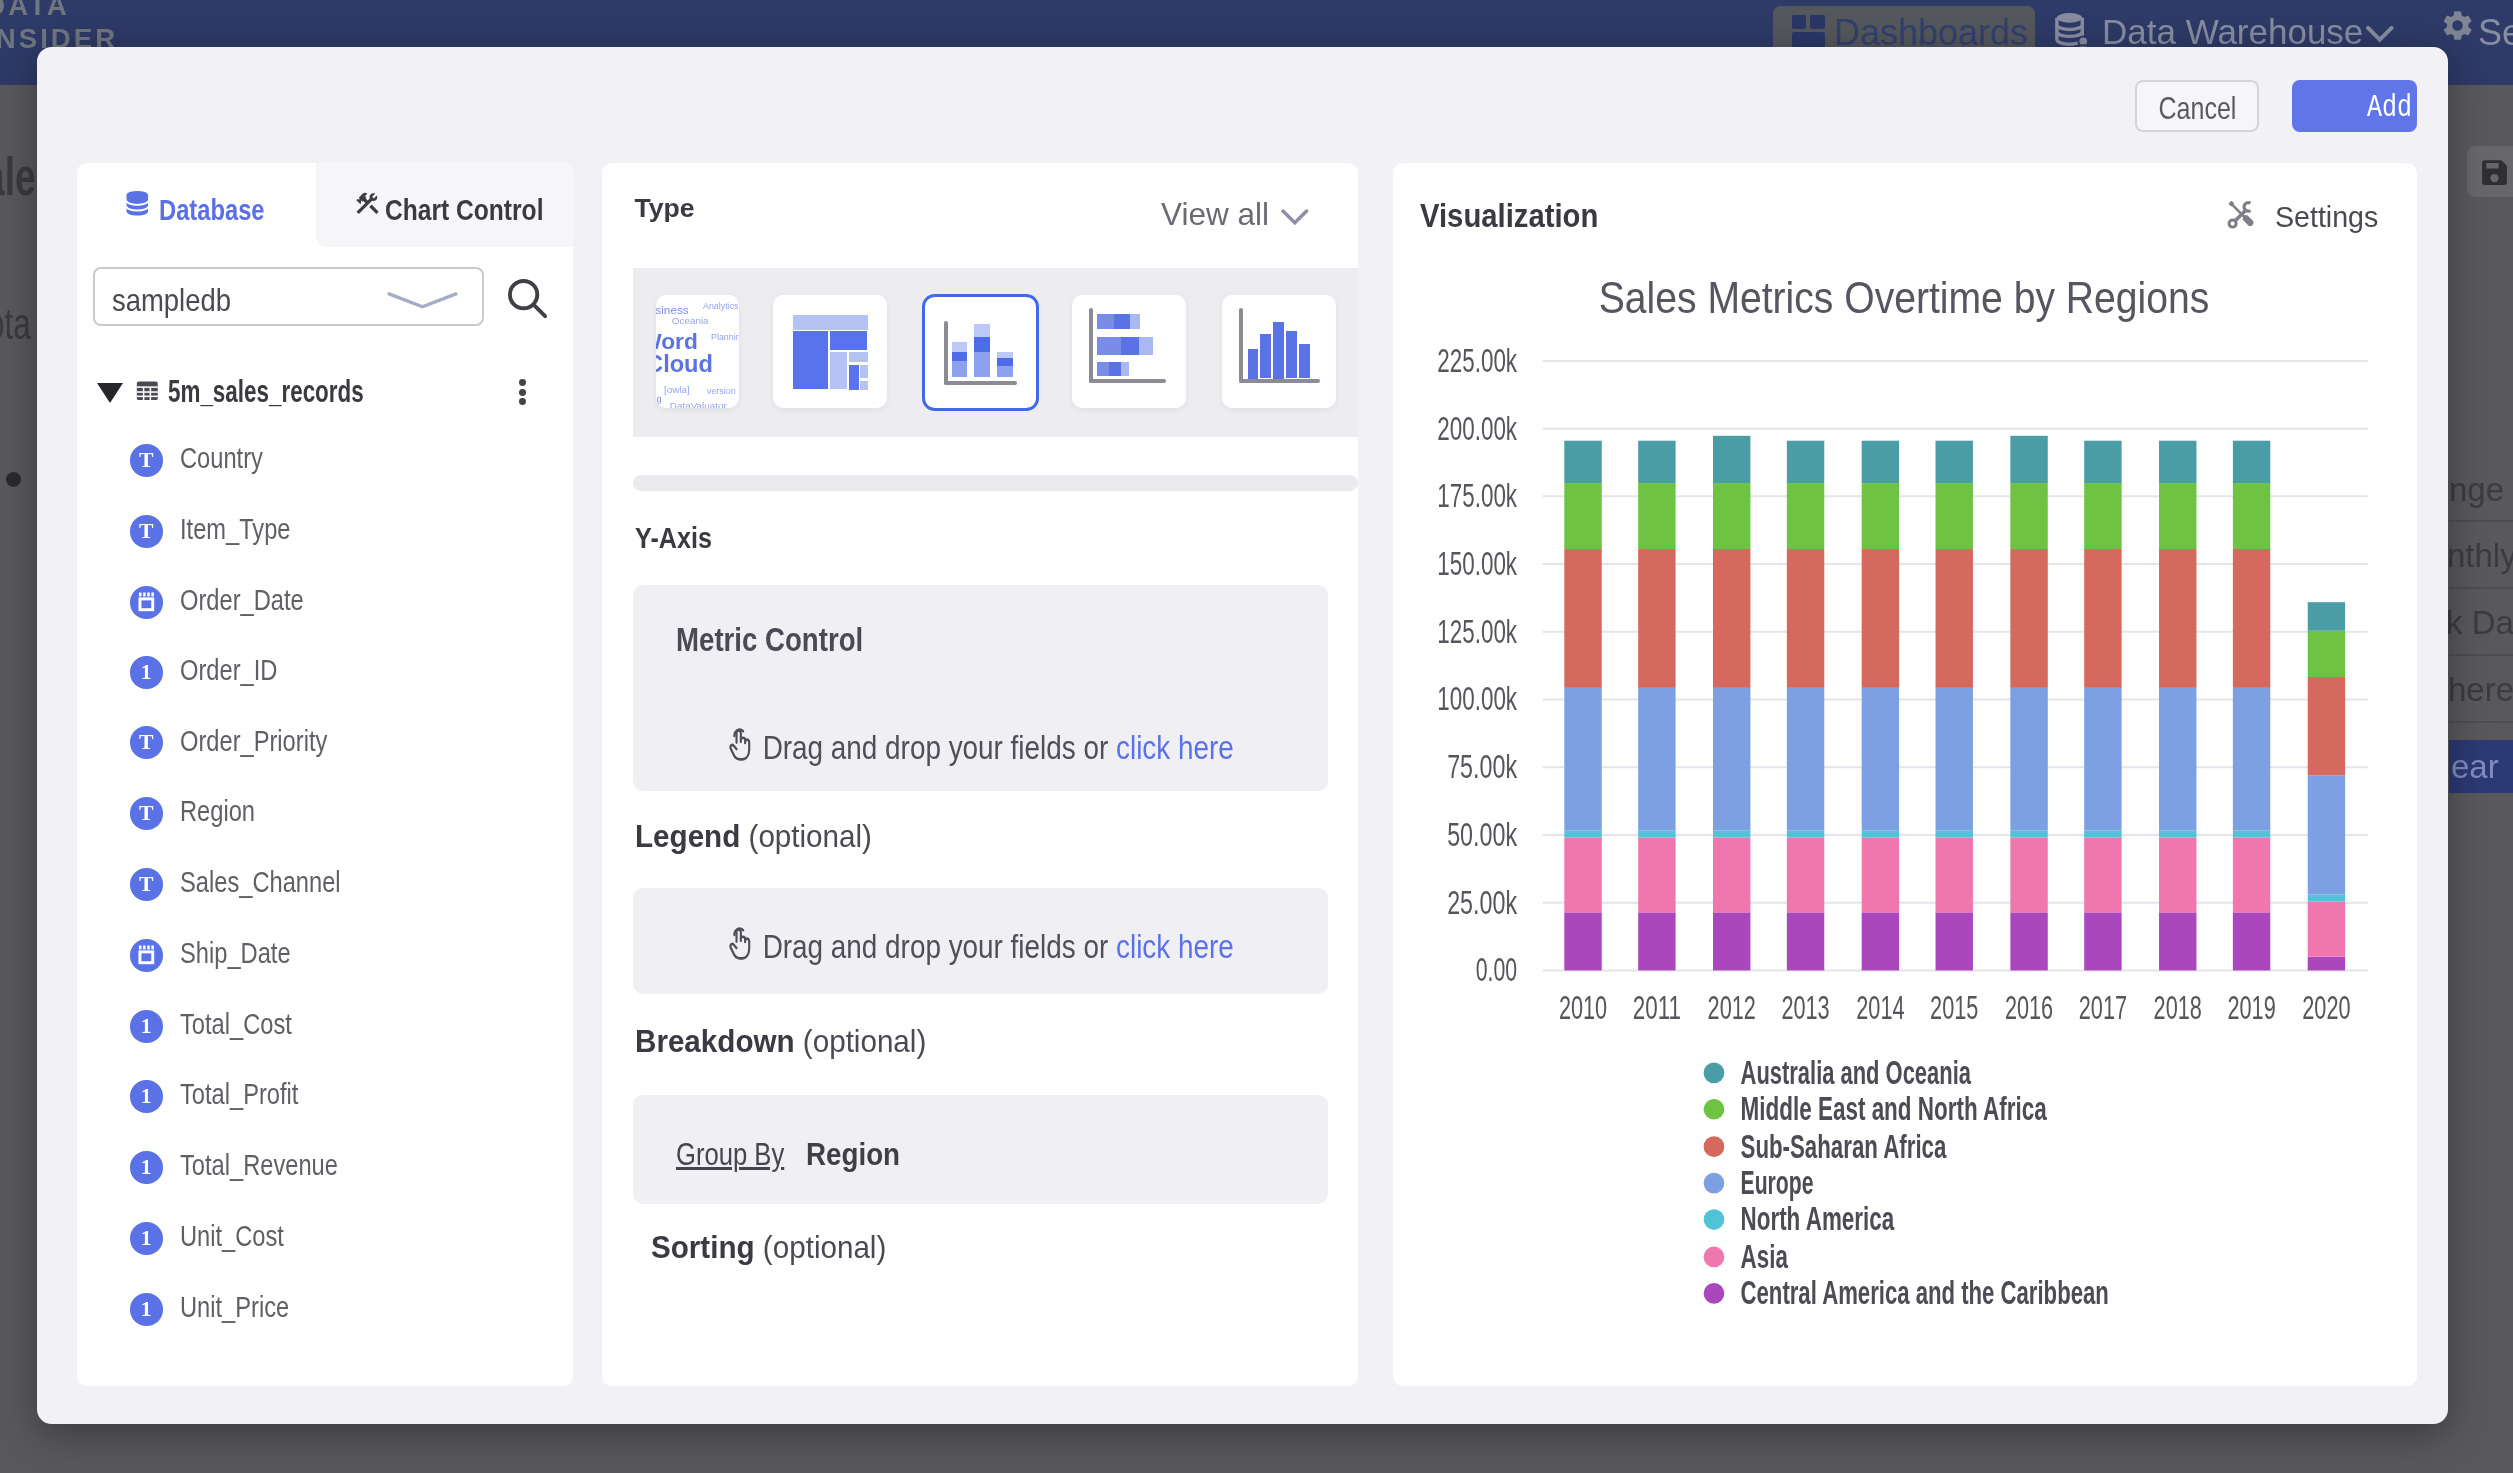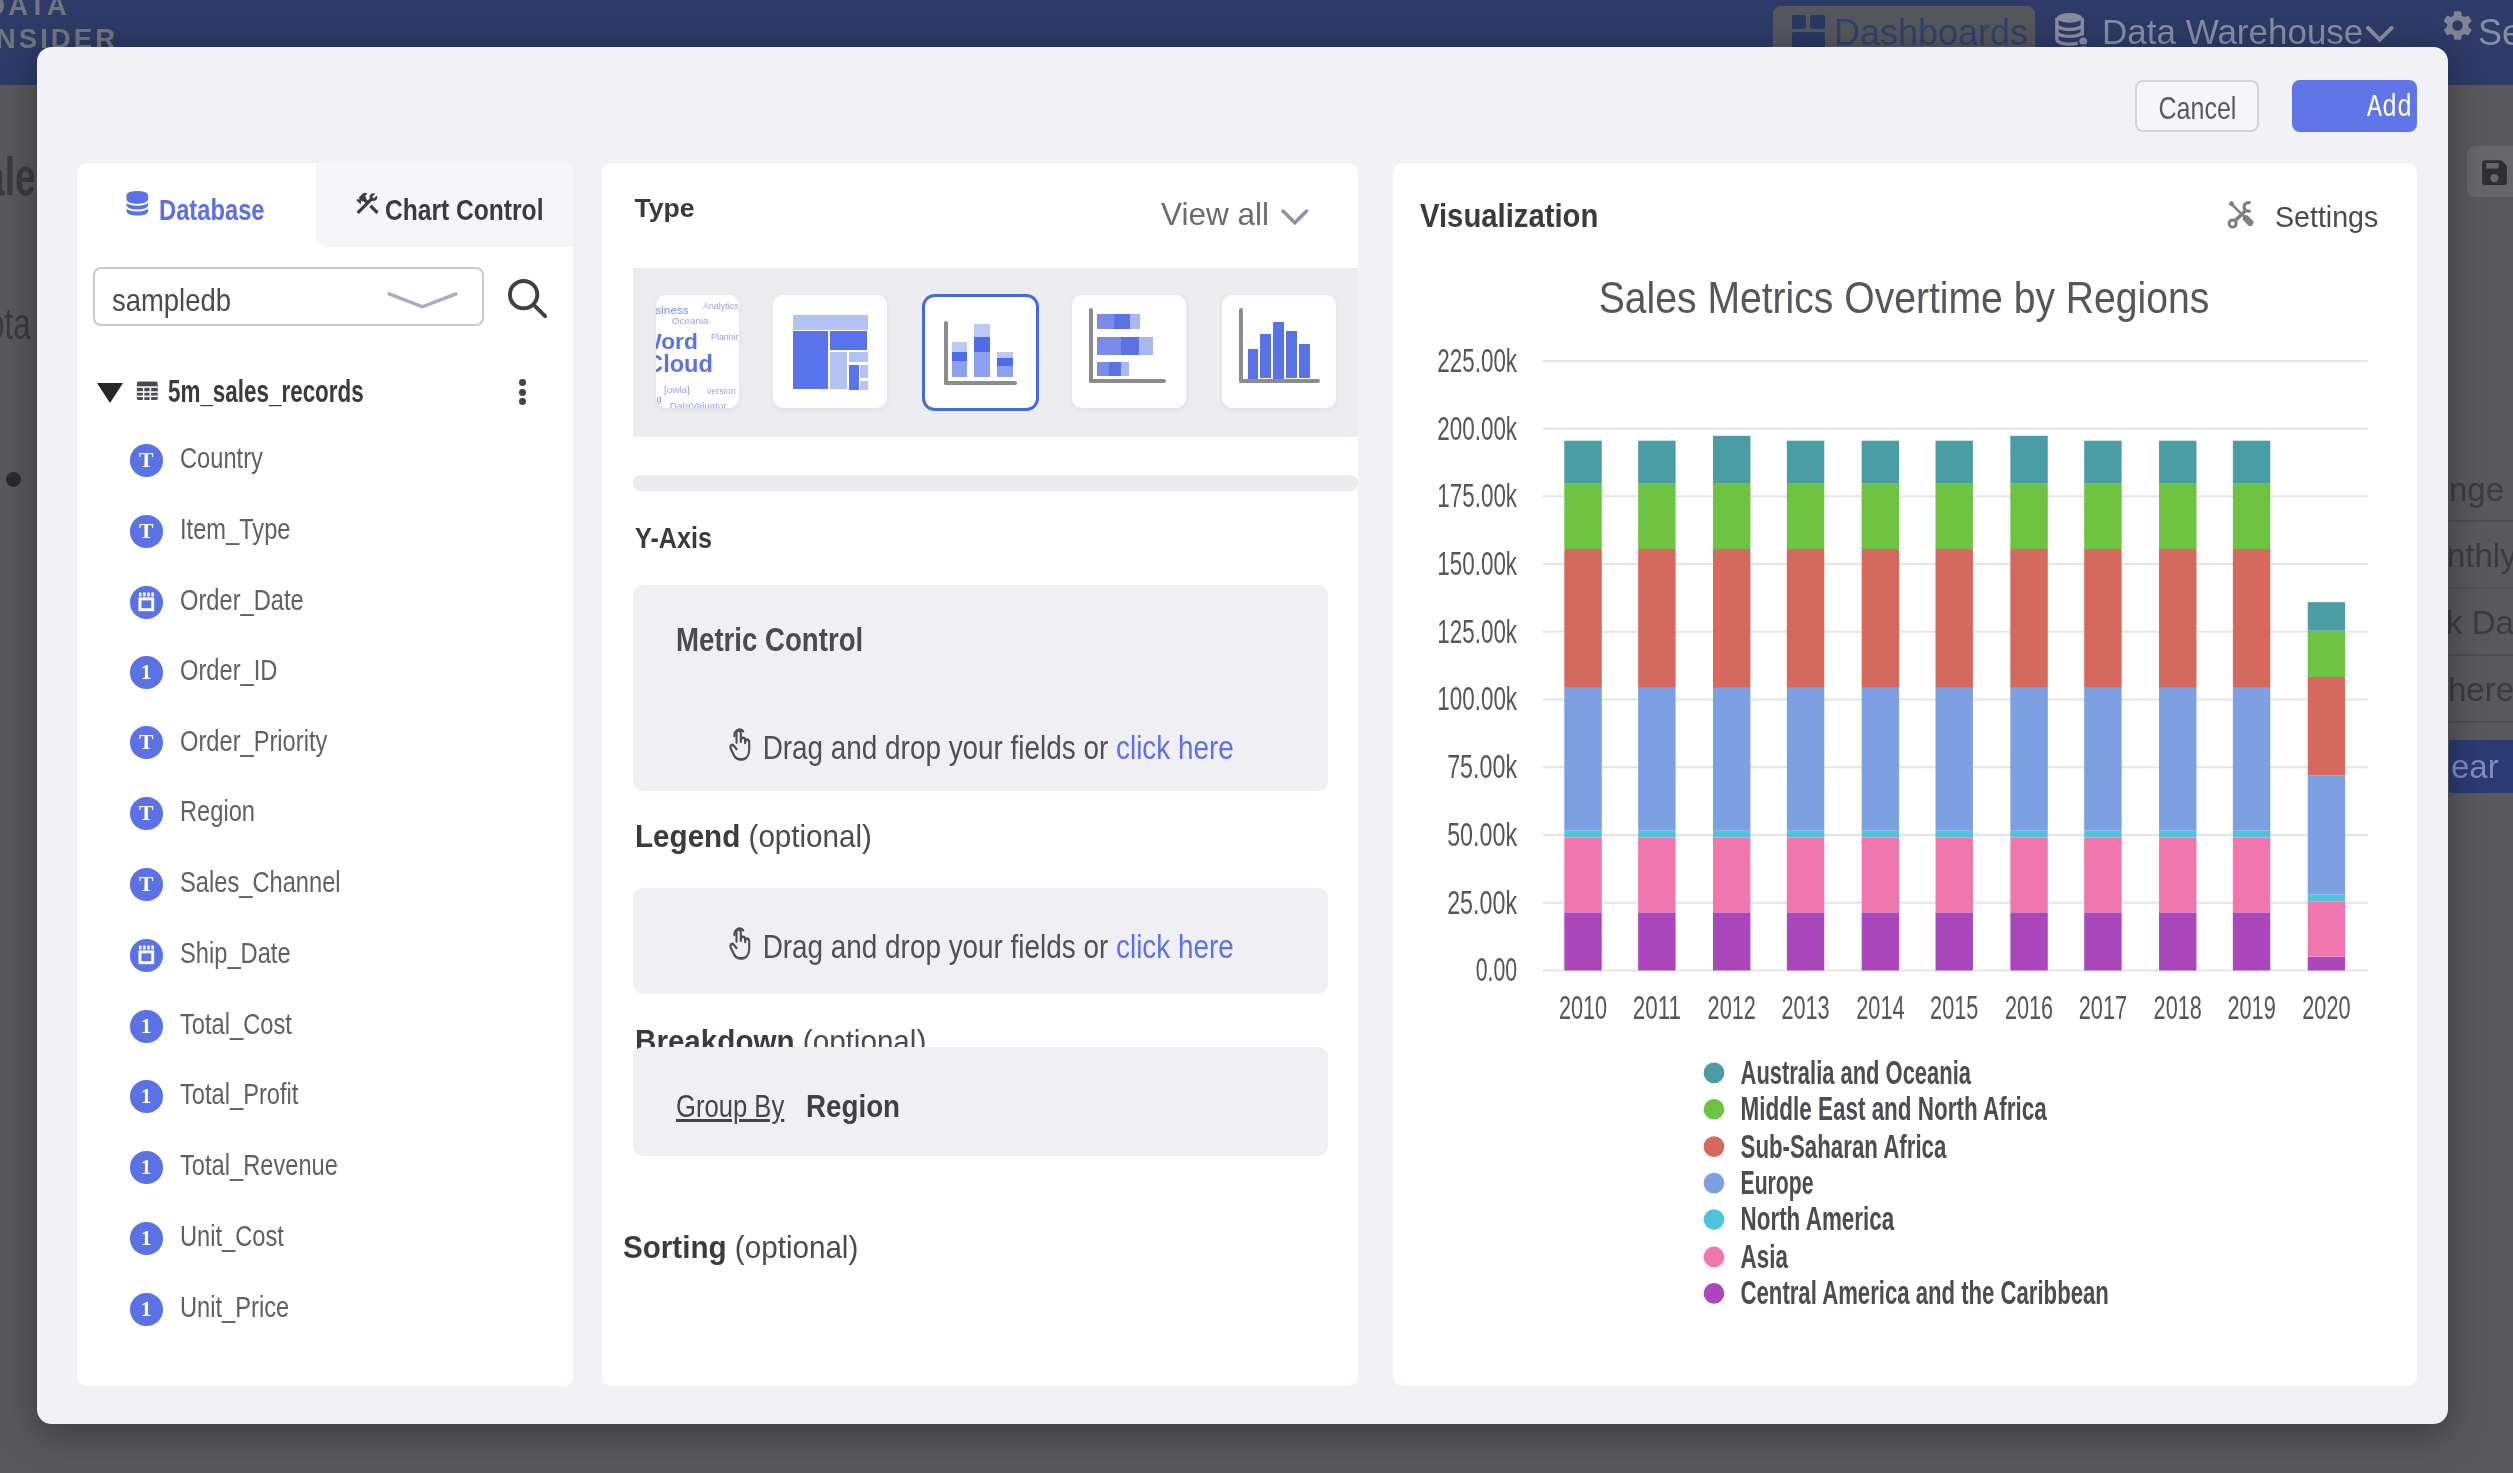--- a/index.html
+++ b/index.html
@@ -274,25 +274,25 @@
       <svg style="position:absolute;left:0;top:-2px;" width="35" height="39" viewBox="0 0 24 26">
                 <g fill="none" stroke="#4F4F57" stroke-width="1.8" stroke-linecap="round" stroke-linejoin="round">
                   <path d="M9 11 V4.5a1.8 1.8 0 0 1 3.6 0 V10 m0 .5 v-1 a1.8 1.8 0 0 1 3.6 0 v1.5 m0 .3 v-.8 a1.7 1.7 0 0 1 3.4.3 v4.7 c0 4-2.2 7-6 7 h-1.8 c-2.2 0-3.6-.8-4.8-2.6 L4.2 15.2 a1.6 1.6 0 0 1 2.6-1.9 L9 15.5"></path>
                   <path d="M7.2 6.5 a4.4 4.4 0 0 1 7.3-3.3"></path>
                 </g>
               </svg>
       Drag and drop your fields or <span style="color:#5B72E6;">click here</span></span>
     </div>
   </div>
   <div class="abs seclbl" style="left:32.5px;top:860px;font-size:31.5px;"><span class="cx" style="transform:scaleX(.94);">Breakdown <span class="opt">(optional)</span></span></div>
-  <div class="abs graybox" style="left:30.5px;top:884px;width:695px;height:109px;">
+  <div class="abs graybox" style="left:30.5px;top:932px;width:695px;height:109px;">
     <div class="abs" style="left:43px;top:42px;font-size:30.5px;color:#45454D;"><span class="cx" style="transform:scaleX(.84);text-decoration:underline;">Group By</span></div>
     <div class="abs" style="left:173px;top:42px;font-size:30.5px;font-weight:bold;color:#3F3F46;"><span class="cx" style="transform:scaleX(.91);">Region</span></div>
   </div>
-  <div class="abs seclbl" style="left:21px;top:1066px;font-size:31.5px;"><span class="cx" style="transform:scaleX(.94);">Sorting <span class="opt">(optional)</span></span></div>
+  <div class="abs seclbl" style="left:49px;top:1066px;font-size:31.5px;"><span class="cx" style="transform:scaleX(.94);">Sorting <span class="opt">(optional)</span></span></div>
  </div>
 </div>
 <div class="abs panel" style="left:1393px;top:163px;width:1024px;height:1223px;overflow:hidden;">
   <div class="abs" style="left:26.6px;top:35px;font-size:32.5px;font-weight:bold;color:#3A3A42;"><span class="cx" style="transform:scaleX(.9);">Visualization</span></div>
   <svg class="abs" style="left:833px;top:37px;" width="30.5" height="33" viewBox="0 0 24 26">
     <g stroke="#7F7F88" fill="none">
       <rect x="2.6" y="1.2" width="3.4" height="3.4" rx="0.8" fill="#7F7F88" stroke="none" transform="rotate(45 4.3 2.9)"></rect>
       <line x1="4.6" y1="3.4" x2="16.2" y2="15" stroke-width="2"></line>
       <line x1="15.8" y1="14.6" x2="19" y2="17.8" stroke-width="5.2" stroke-linecap="round"></line>
       <circle cx="17.6" cy="5.4" r="3.4" stroke-width="2.6" stroke-dasharray="14 7.4" stroke-dashoffset="-3.4"></circle>

